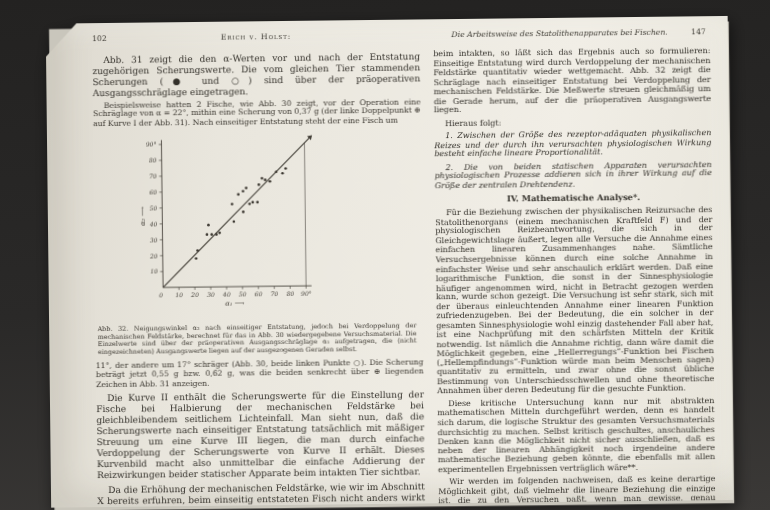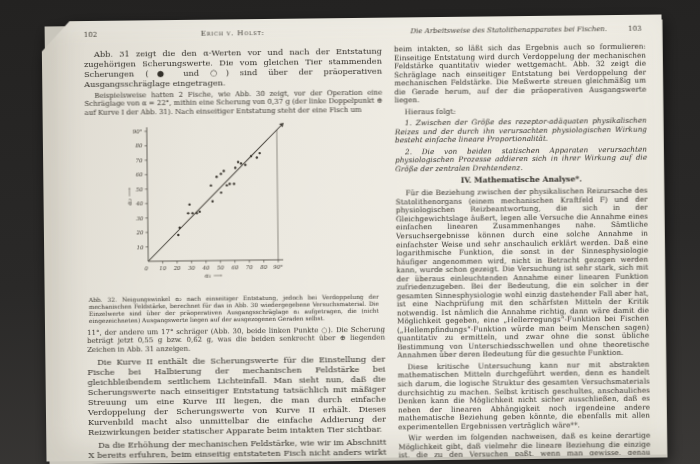--- a/index.html
+++ b/index.html
@@ -134,21 +134,21 @@
           <p class="caption">Abb. 32. Neigungswinkel α₂ nach einseitiger Entstatung, jedoch bei Verdoppelung der mechanischen Feldstärke, berechnet für das in Abb. 30 wiedergegebene Versuchsmaterial. Die Einzelwerte sind über der präoperativen Ausgangsschräglage α₁ aufgetragen, die (nicht eingezeichneten) Ausgangswerte liegen auf der ausgezogenen Geraden selbst.</p>
         </div>
         <p class="small-l">11°, der andere um 17° schräger (Abb. 30, beide linken Punkte ○). Die Scherung beträgt jetzt 0,55 g bzw. 0,62 g, was die beiden senkrecht über ⊕ liegenden Zeichen in Abb. 31 anzeigen.</p>
         <p class="body-l indent">Die Kurve II enthält die Scherungswerte für die Einstellung der Fische bei Halbierung der mechanischen Feldstärke bei gleichbleibendem seitlichem Lichteinfall. Man sieht nun, daß die Scherungswerte nach einseitiger Entstatung tatsächlich mit mäßiger Streuung um eine Kurve III liegen, die man durch einfache Verdoppelung der Scherungswerte von Kurve II erhält. Dieses Kurvenbild macht also unmittelbar die einfache Addierung der Reizwirkungen beider statischer Apparate beim intakten Tier sichtbar.</p>
         <p class="body-l indent">Da die Erhöhung der mechanischen Feldstärke, wie wir im Abschnitt X bereits erfuhren, beim einseitig entstateten Fisch nicht anders wirkt als</p>
       </div>
 
       <div class="col col-right">
         <div class="running-head">
           <span class="rh-center-right">Die Arbeitsweise des Statolithenapparates bei Fischen.</span>
-          <span class="rh-pageno-right">103</span>
+          <span class="rh-pageno-right">147</span>
         </div>
         <p class="body-r">beim intakten, so läßt sich das Ergebnis auch so formulieren: Einseitige Entstatung wird durch Verdoppelung der mechanischen Feldstärke quantitativ wieder wettgemacht. Abb. 32 zeigt die Schräglage nach einseitiger Entstatung bei Verdoppelung der mechanischen Feldstärke. Die Meßwerte streuen gleichmäßig um die Gerade herum, auf der die präoperativen Ausgangswerte liegen.</p>
         <p class="body-r indent">Hieraus folgt:</p>
         <p class="body-r indent ital">1. Zwischen der Größe des rezeptor-adäquaten physikalischen Reizes und der durch ihn verursachten physiologischen Wirkung besteht einfache lineare Proportionalität.</p>
         <p class="body-r indent ital">2. Die von beiden statischen Apparaten verursachten physiologischen Prozesse addieren sich in ihrer Wirkung auf die Größe der zentralen Drehtendenz.</p>
         <p class="body-r section-heading">IV. Mathematische Analyse*.</p>
         <p class="body-r indent">Für die Beziehung zwischen der physikalischen Reizursache des Statolithenorgans (einem mechanischen Kraftfeld F) und der physiologischen Reizbeantwortung, die sich in der Gleichgewichtslage äußert, legen alle Versuche die Annahme eines einfachen linearen Zusammenhanges nahe. Sämtliche Versuchsergebnisse können durch eine solche Annahme in einfachster Weise und sehr anschaulich erklärt werden. Daß eine logarithmische Funktion, die sonst in der Sinnesphysiologie häufiger angenommen wird, nicht in Betracht gezogen werden kann, wurde schon gezeigt. Die Versuchung ist sehr stark, sich mit der überaus einleuchtenden Annahme einer linearen Funktion zufriedenzugeben. Bei der Bedeutung, die ein solcher in der gesamten Sinnesphysiologie wohl einzig dastehender Fall aber hat, ist eine Nachprüfung mit den schärfsten Mitteln der Kritik notwendig. Ist nämlich die Annahme richtig, dann wäre damit die Möglichkeit gegeben, eine „Hellerregungs“-Funktion bei Fischen („Hellempfindungs“-Funktion würde man beim Menschen sagen) quantitativ zu ermitteln, und zwar ohne die sonst übliche Bestimmung von Unterschiedsschwellen und ohne theoretische Annahmen über deren Bedeutung für die gesuchte Funktion.</p>
         <p class="body-r indent">Diese kritische Untersuchung kann nur mit abstrakten mathematischen Mitteln durchgeführt werden, denn es handelt sich darum, die logische Struktur des gesamten Versuchsmaterials durchsichtig zu machen. Selbst kritisch geschultes, anschauliches Denken kann die Möglichkeit nicht sicher ausschließen, daß es neben der linearen Abhängigkeit noch irgendeine andere mathematische Beziehung geben könnte, die ebenfalls mit allen experimentellen Ergebnissen verträglich wäre**.</p>
         <p class="body-r indent">Wir werden im folgenden nachweisen, daß es keine derartige Möglichkeit gibt, daß vielmehr die lineare Beziehung die einzige ist, die zu den Versuchen paßt, wenn man gewisse, genau angebbare, sehr allgemeine Voraussetzungen über den Charakter der überhaupt in Frage kommenden Funktionen macht; Voraussetzungen, die man sicher als zutreffend annehmen darf.</p>
 

